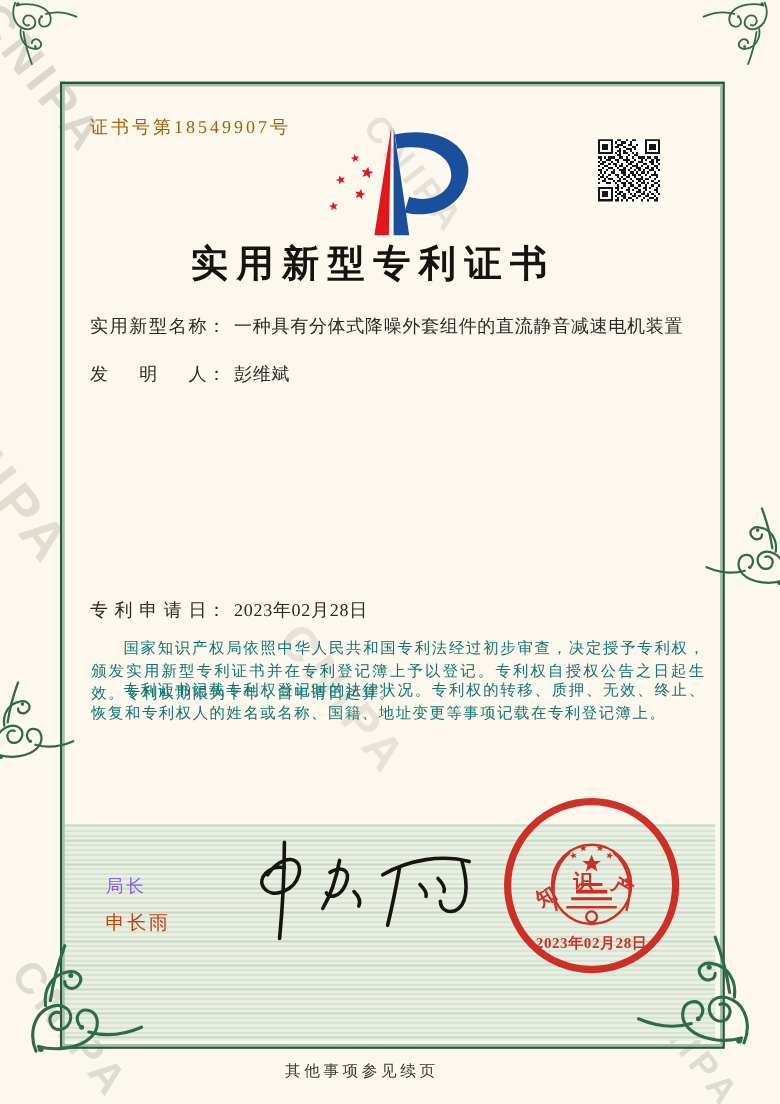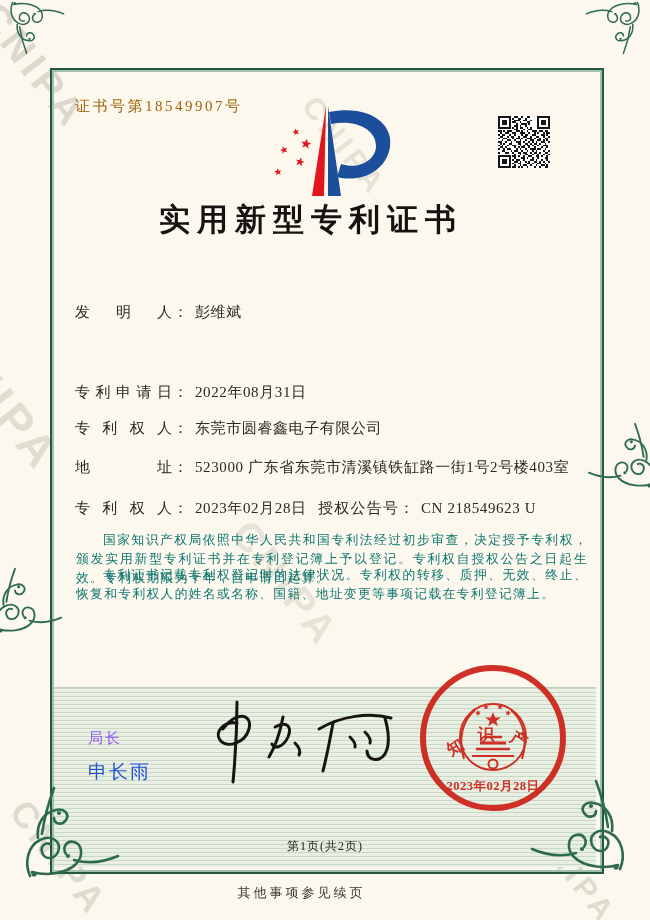--- a/index.html
+++ b/index.html
@@ -37,22 +37,22 @@
   .r1{top:263px}.r2{top:303px}.r3{top:341px}.r4{top:383px}.r5{top:419px}.r6{top:458px}.r7{top:499px}
   .pair2{position:absolute;left:243px;top:0;}
   .pair2 .lab{width:80px;}
   
   .para{position:absolute;left:76px;width:512px;font-size:12.8px;line-height:19px;
         letter-spacing:1.3px;text-indent:2.1em;text-align:justify;color:#0f766e;}
   .p1{top:531px}.p2{top:566px}
   
   .officer-title{position:absolute;left:88px;top:729px;font-size:15px;letter-spacing:2px;
         font-family:"Liberation Sans","DejaVu Sans",sans-serif;color:#8b5cf6;}
-  .officer-name{position:absolute;left:88px;top:759px;font-size:19px;letter-spacing:2px;
-        font-family:"Liberation Sans","DejaVu Sans",sans-serif;color:#1d4ed8;}
+  .officer-name{position:absolute;left:88px;top:759px;font-size:16px;letter-spacing:2px;
+        font-family:"Liberation Sans","DejaVu Sans",sans-serif;color:#c2410c;}
   .signature{position:absolute;left:195px;top:699px;width:215px;height:85px;}
   .seal{position:absolute;left:418px;top:663px;width:150px;height:150px;opacity:0.92;}
   
   .page-num{position:absolute;left:0;top:838px;width:650px;text-align:center;
             font-size:12px;letter-spacing:1px;color:#242320;}
   .note{position:absolute;left:0;top:884px;width:603px;text-align:center;
         font-size:13px;letter-spacing:3px;color:#3a3832;}
   
   .orn{position:absolute;pointer-events:none;}
   .orn svg{display:block;}
@@ -183,37 +183,28 @@
                  M9,25h2v1h-2z M12,25h1v1h-1z M15,25h1v1h-1z M17,25h1v1h-1z M20,25h2v1h-2z M23,25h1v1h-1z M25,25h1v1h-1z M28,25h1v1h-1z
                  M8,26h1v1h-1z M11,26h2v1h-2z M16,26h2v1h-2z M19,26h1v1h-1z M22,26h2v1h-2z M26,26h1v1h-1z
                  M9,27h1v1h-1z M12,27h1v1h-1z M14,27h2v1h-2z M18,27h1v1h-1z M21,27h1v1h-1z M24,27h2v1h-2z M27,27h1v1h-1z
                  M8,28h2v1h-2z M11,28h1v1h-1z M13,28h1v1h-1z M16,28h1v1h-1z M20,28h1v1h-1z M23,28h1v1h-1z M26,28h2v1h-2z"></path>
       </g>
     </svg>
   </div>
 
   <div class="title">实用新型专利证书</div>
 
+  <div class="row r1">
+    <span class="lab">实用新型名称</span><span class="colon">：</span><span class="val">一种具有分体式降噪外套组件的直流静音减速电机装置</span>
+  </div>
   <div class="row r2">
     <span class="lab">发明人</span><span class="colon">：</span><span class="val">彭维斌</span>
   </div>
-  <div class="row r4">
-    <span class="lab">专利申请日</span><span class="colon">：</span><span class="val">2022年08月31日</span>
-  </div>
-  <div class="row r5">
-    <span class="lab">专利权人</span><span class="colon">：</span><span class="val">东莞市圆睿鑫电子有限公司</span>
-  </div>
-  <div class="row r6">
-    <span class="lab">地址</span><span class="colon">：</span><span class="val">523000 广东省东莞市清溪镇铁缸路一街1号2号楼403室</span>
-  </div>
   <div class="row r7">
-    <span class="lab">专利权人</span><span class="colon">：</span><span class="val">2023年02月28日</span>
-    <span class="pair2">
-      <span class="lab">授权公告号</span><span class="colon">：</span><span class="val">CN 218549623 U</span>
-    </span>
+    <span class="lab">专利申请日</span><span class="colon">：</span><span class="val">2023年02月28日</span>
   </div>
 
   <div class="para p1">国家知识产权局依照中华人民共和国专利法经过初步审查，决定授予专利权，颁发实用新型专利证书并在专利登记簿上予以登记。专利权自授权公告之日起生效。专利权期限为十年，自申请日起算。</div>
   <div class="para p2">专利证书记载专利权登记时的法律状况。专利权的转移、质押、无效、终止、恢复和专利权人的姓名或名称、国籍、地址变更等事项记载在专利登记簿上。</div>
 
   <div class="officer-title">局长</div>
   <div class="officer-name">申长雨</div>
 
   <div class="signature">
     <svg width="215" height="85" viewBox="0 0 215 85" fill="none" stroke="#161511" stroke-width="3" stroke-linecap="round" stroke-linejoin="round">
@@ -253,16 +244,15 @@
         <use href="#star5" transform="translate(75,57) scale(0.78)"></use>
         <use href="#star5" transform="translate(60,50) scale(0.30) rotate(-18)"></use>
         <use href="#star5" transform="translate(68,44) scale(0.30) rotate(-8)"></use>
         <use href="#star5" transform="translate(82,44) scale(0.30) rotate(8)"></use>
         <use href="#star5" transform="translate(90,50) scale(0.30) rotate(18)"></use>
       </g>
       <text x="75" y="127" text-anchor="middle" font-size="12.5" font-weight="bold" fill="#cc2017" letter-spacing="0.5" font-family="Liberation Serif, DejaVu Serif, serif">2023年02月28日</text>
     </svg>
   </div>
 
-  <div class="page-num">第1页(共2页)</div>
   <div class="note">其他事项参见续页</div>
 
 </div>
 
 </body></html>

